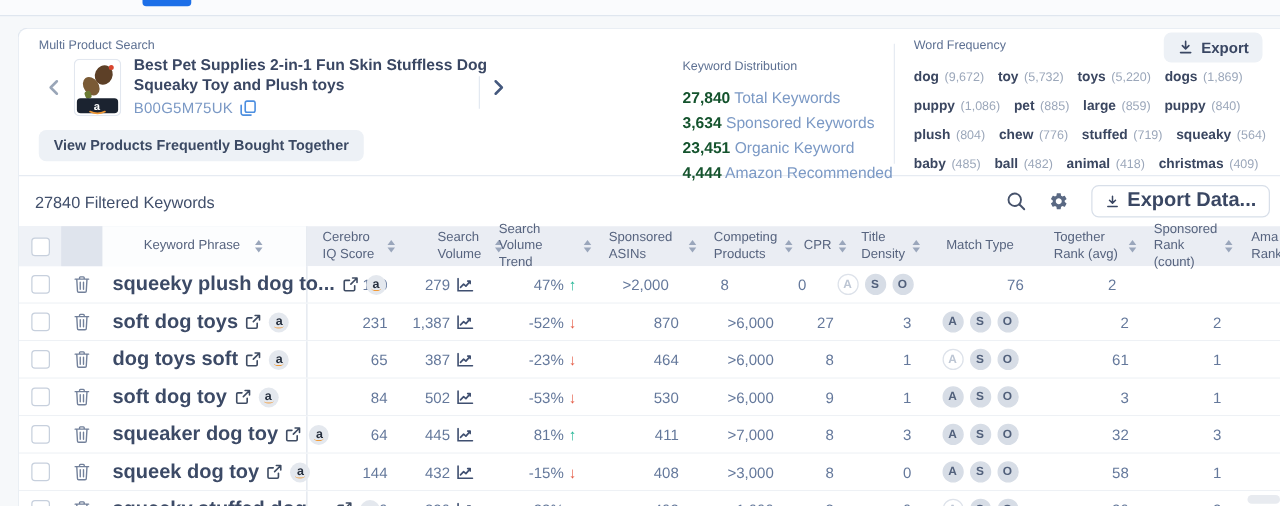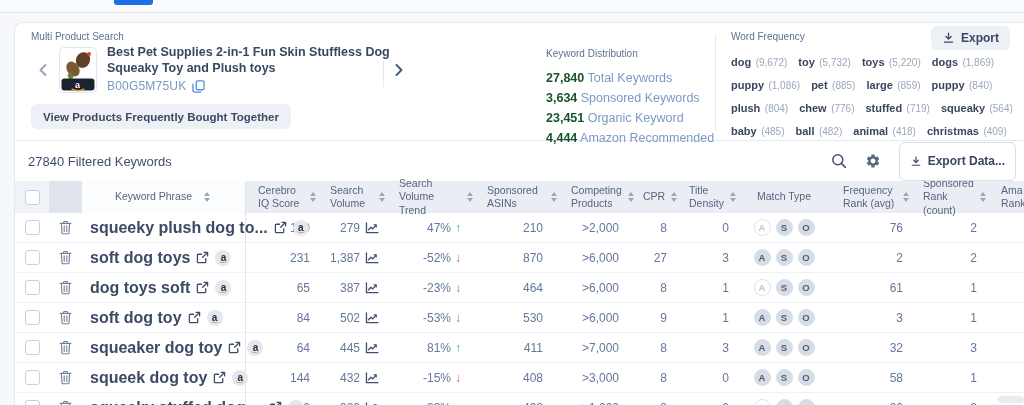--- a/index.html
+++ b/index.html
@@ -47,22 +47,22 @@
 
   .export-btn { position:absolute; right:16px; top:3px; height:24px; display:inline-flex; align-items:center; gap:6px;
                 padding:0 11px; background:#edf1f6; border:none; border-radius:6px; font-family:inherit;
                 font-size:12px; font-weight:700; color:#3a4763; cursor:pointer; }
 
   
   .filter-bar { position:relative; height:40px; display:flex; align-items:center; }
   .fk-title { margin-left:13px; font-size:13px; color:#414f6b; }
   .fb-actions { position:absolute; right:10px; display:flex; align-items:center; gap:18px; }
   .icon-btn { display:inline-flex; align-items:center; cursor:pointer; }
-  .export-data-btn { height:39px; display:inline-flex; align-items:center; gap:6px; padding:0 10px; background:#fff;
-                     border:1px solid #d8dfe9; border-radius:6px; font-family:inherit; font-size:12px; font-weight:600;
+  .export-data-btn { height:26px; display:inline-flex; align-items:center; gap:6px; padding:0 10px; background:#fff;
+                     border:1px solid #d8dfe9; border-radius:6px; font-family:inherit; font-size:16px; font-weight:600;
                      color:#3a4763; cursor:pointer;justify-content:center; }
 
   
   .thead { display:flex; height:32px; background:#eaedf3; }
   .hcell { display:flex; align-items:center; font-size:10.5px; line-height:1.25; color:#57647f; }
   .hcell .lbl { display:inline-block; }
   .thead .c-check { background:#eff2f7; }
   .thead .c-trash { background:#dfe4ed; }
   .thead .c-kw { background:#fcfdfe; }
 
@@ -82,21 +82,21 @@
   .c-td    { width:60px; padding-right:8px; }
   .c-match { width:94px; justify-content:center; gap:5px; }
   .c-ravg  { width:80px; padding-right:8px; }
   .c-rcnt  { width:76px; padding-right:10px; }
   .c-ama   { flex:1; overflow:hidden; padding-left:14px; }
 
   .hcell.c-iq,.hcell.c-sv,.hcell.c-trend,.hcell.c-sasin,.hcell.c-comp,.hcell.c-cpr,
   .hcell.c-td,.hcell.c-ravg,.hcell.c-rcnt { justify-content:flex-start; padding:0 2px 0 12px; }
   .hcell.c-kw { padding-left:20px; }
   .hcell.c-kw .lbl { margin-left:13px; }
-  .hcell.c-iq .lbl { max-width:48px; }  .hcell.c-sv .lbl { max-width:44px; }
+  .hcell.c-iq .lbl { max-width:48px; }  .hcell.c-sv .lbl { max-width:44px;margin-left:20px; }
   .hcell.c-trend .lbl { max-width:80px; } .hcell.c-sasin .lbl { max-width:58px; }
   .hcell.c-comp .lbl { max-width:56px; }  .hcell.c-td .lbl { max-width:42px; }
   .hcell.c-ravg .lbl { max-width:64px; }  .hcell.c-rcnt .lbl { max-width:70px; }
   .hcell.c-ama .lbl { max-width:30px; }
   .hcell.c-match { justify-content:center; }
 
   .sort { display:inline-flex; flex-direction:column; gap:2px; margin-left:6px; cursor:pointer; }
   .sort i { display:block; width:0; height:0; border-left:3.5px solid transparent; border-right:3.5px solid transparent; }
   .sort .up { border-bottom:4px solid #9aa6bb; }
   .sort .dn { border-top:4px solid #9aa6bb; }
@@ -323,21 +323,21 @@
         <span class="lbl">Title Density</span>
         <span class="sort">
           <i class="up"></i>
           <i class="dn"></i>
         </span>
       </div>
     <div class="hcell c-match">
         <span class="lbl">Match Type</span>
       </div>
     <div class="hcell c-ravg">
-        <span class="lbl">Frequency Rank (avg)</span>
+        <span class="lbl">Together Rank (avg)</span>
         <span class="sort">
           <i class="up"></i>
           <i class="dn"></i>
         </span>
       </div>
     <div class="hcell c-rcnt">
         <span class="lbl">Sponsored Rank (count)</span>
         <span class="sort">
           <i class="up"></i>
           <i class="dn"></i>
@@ -379,21 +379,20 @@
               <path d="M1.5 1v10.5H14" fill="none" stroke="#3f4f70" stroke-width="1.4" stroke-linecap="round"></path>
               <path d="M3.6 8.6l2.7-2.9 2 1.8 3.4-3.9" fill="none" stroke="#3f4f70" stroke-width="1.4" stroke-linecap="round" stroke-linejoin="round"></path>
               <path d="M9.8 3.1h2.2v2.2" fill="none" stroke="#3f4f70" stroke-width="1.4" stroke-linecap="round" stroke-linejoin="round"></path>
             </svg>
       </span>
     </div>
     <div class="cell c-trend num">
       <span>47%</span>
       <span class="arrow up">↑</span>
     </div>
-    <div class="cell c-sasin num">210</div>
     <div class="cell c-comp num">&gt;2,000</div>
     <div class="cell c-cpr num">8</div>
     <div class="cell c-td num">0</div>
     <div class="cell c-match">
       <span class="mbadge badge-a off">A</span>
       <span class="mbadge badge-s on">S</span>
       <span class="mbadge badge-o on">O</span>
     </div>
     <div class="cell c-ravg num">76</div>
     <div class="cell c-rcnt num">2</div>

